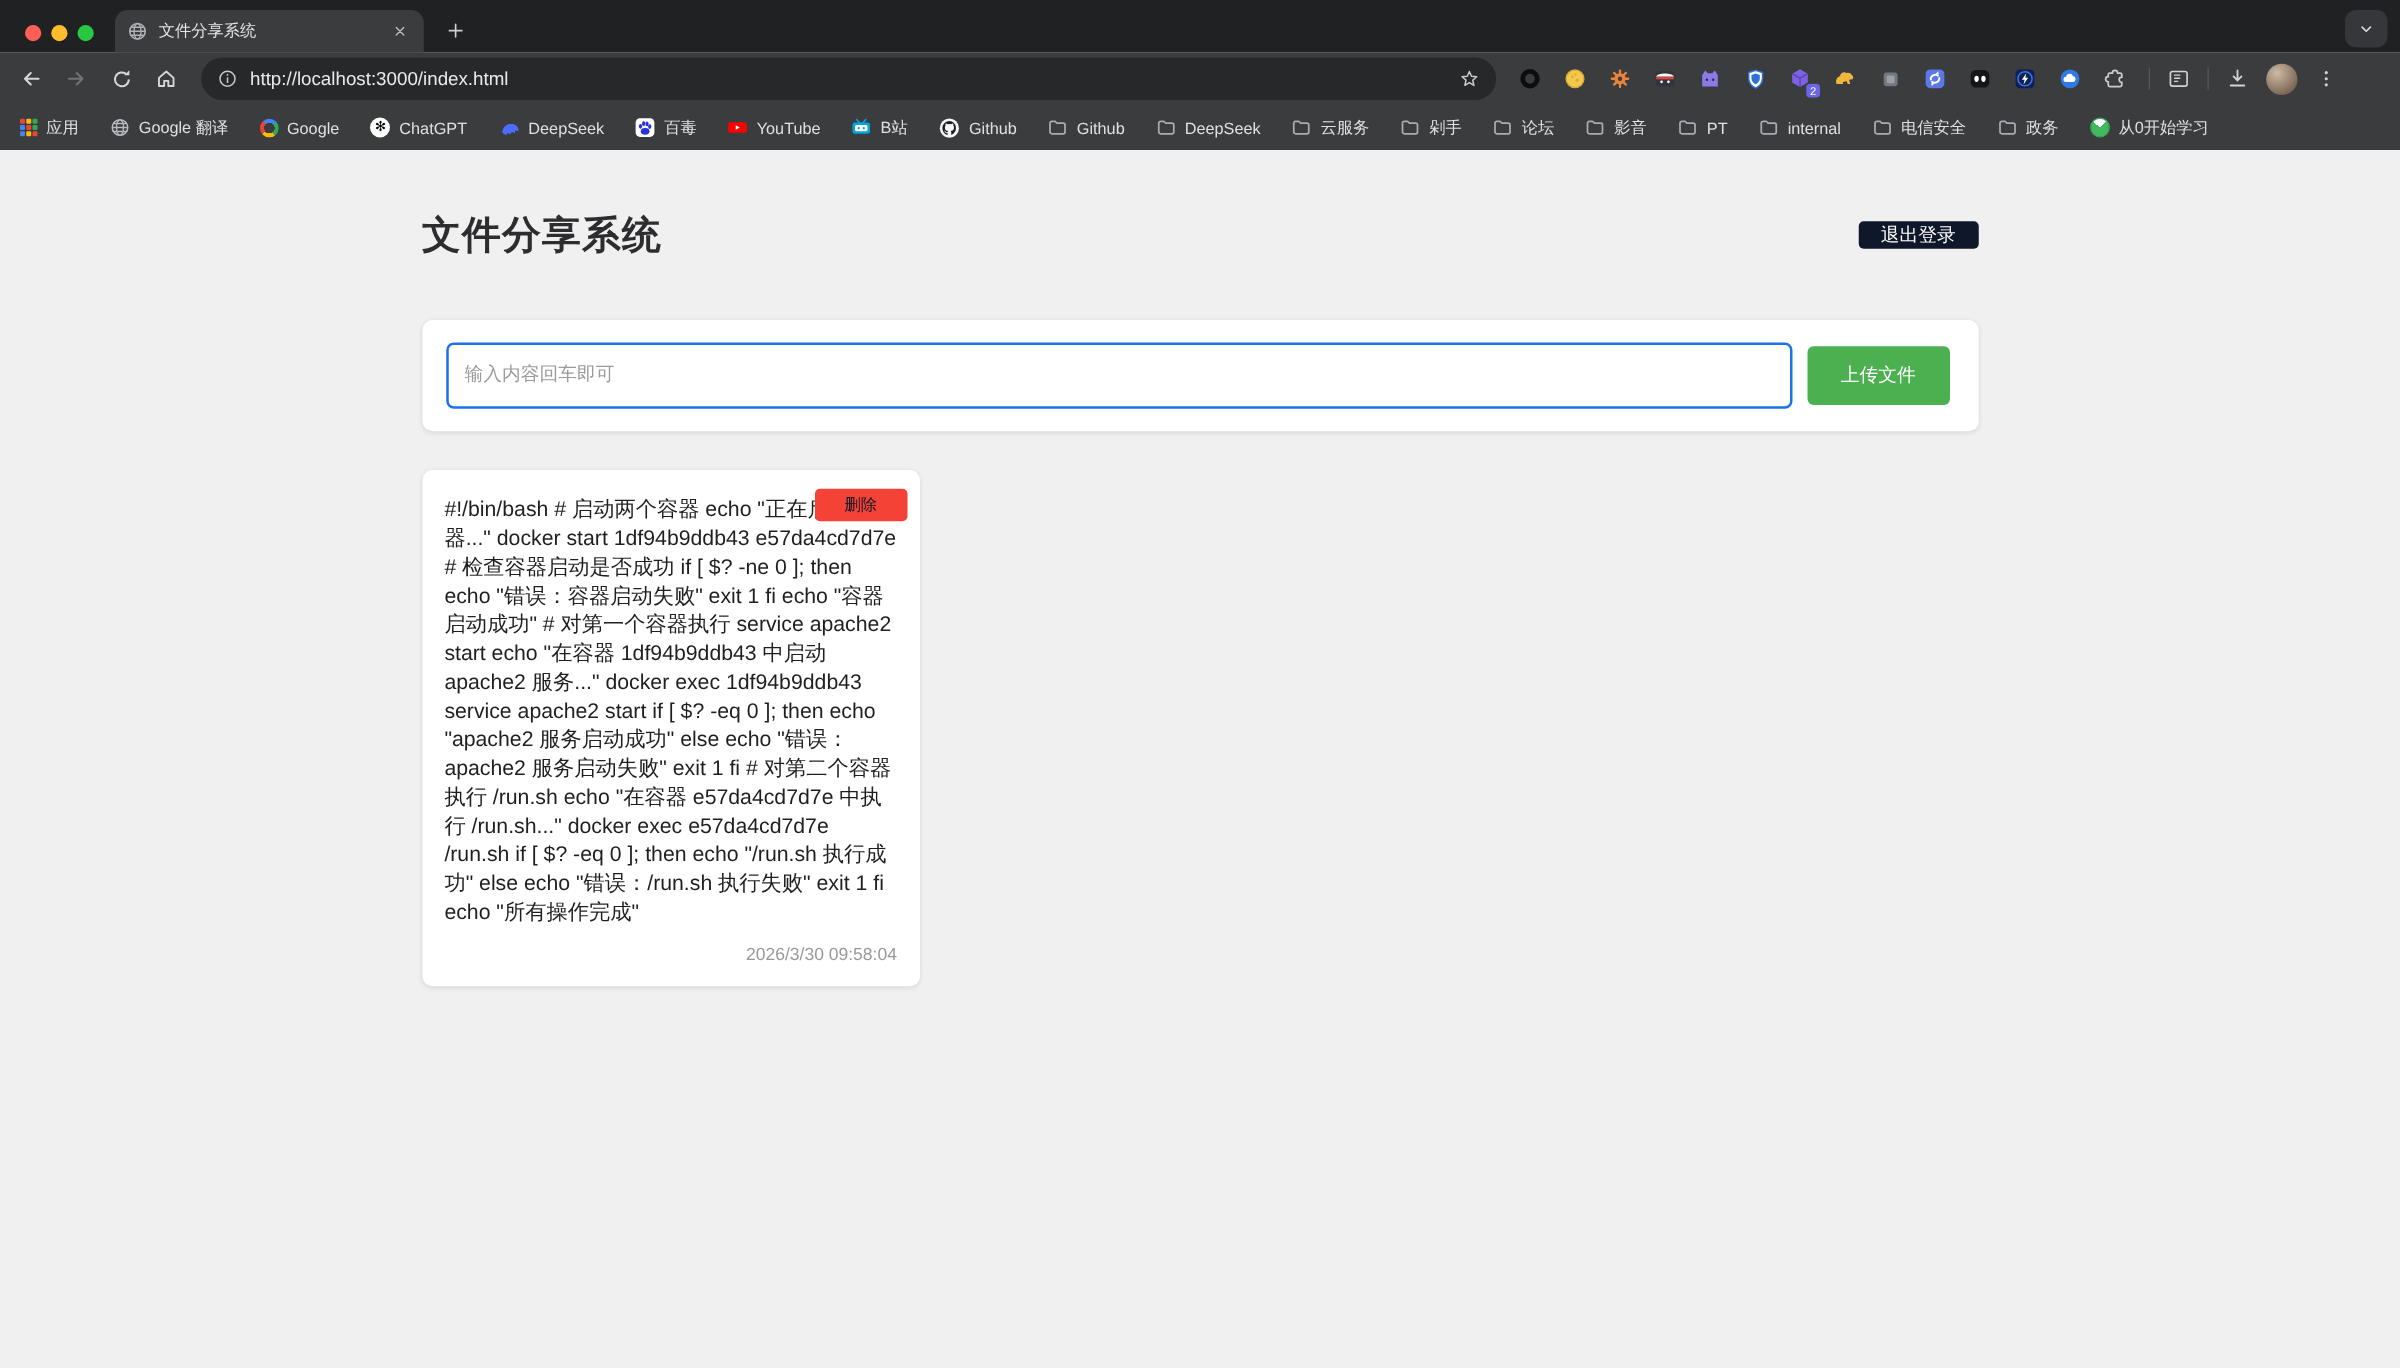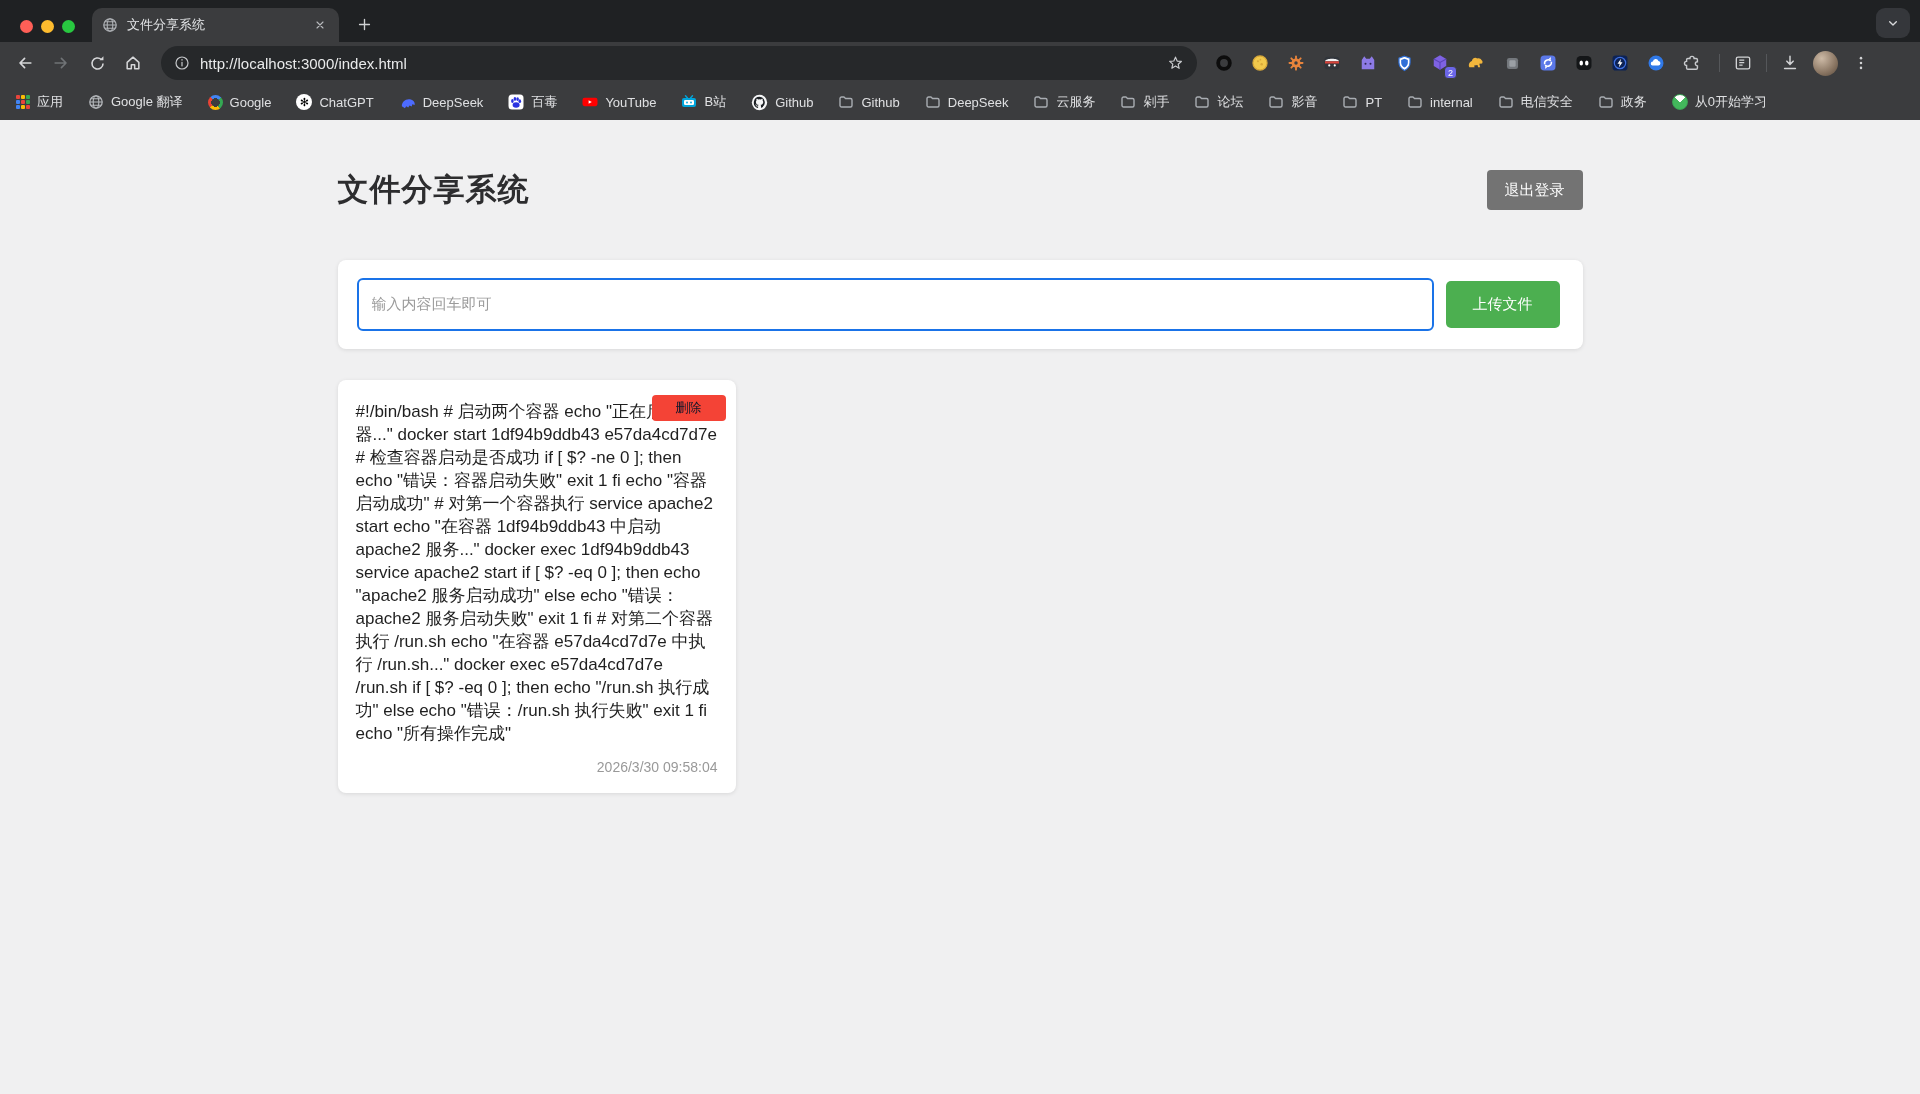--- a/index.html
+++ b/index.html
@@ -47,21 +47,21 @@
   .cg { width:16px; height:16px; border-radius:50%; background:#fff; color:#000; font-size:11px;
     line-height:16px; text-align:center; font-weight:bold; }
   .gcirc { width:16px; height:16px; border-radius:50%; border:1px solid #3aa353;
     background: conic-gradient(from 310deg, #ffffff 0 95deg, #43b85c 95deg 360deg); }
 
   
   .page { flex:1; background:#f0f0f1; overflow:hidden; }
   .container { width:1245px; margin:0 auto; padding-top:50px; }
   .page-header { display:flex; justify-content:space-between; align-items:center; }
   .page-header h1 { font-size:31px; line-height:36px; font-weight:700; color:#2d2d2f; letter-spacing:1px; }
-  .logout { width:96px; height:40px; background:#737373; color:#fff; font-size:15px; border:none;
+  .logout { width:96px; height:22px; background:#0f172a; color:#fff; font-size:15px; border:none;
     border-radius:4px; cursor:pointer; font-family:Liberation Serif, serif; }
   .upload-card { margin-top:50px; height:89px; background:#fff; border-radius:8px;
     box-shadow:0 1px 4px rgba(0,0,0,.10); display:flex; align-items:center; padding:18px 23px 18px 19px; gap:12px; }
   .content-input { flex:1; height:53px; border:2px solid #1a73e8; border-radius:6px; padding:0 13px;
     font-size:15px; color:#222; outline:none; font-family:Liberation Serif, serif; }
   .content-input::placeholder { color:#9b9b9b; }
   .upload { width:114px; height:47px; background:#4caf50; color:#fff; font-size:15px; border:none;
     border-radius:5px; cursor:pointer; flex:none; font-family:inherit; }
   .post-card { position:relative; margin-top:31px; width:398px; min-height:407px; background:#fff;
     border-radius:8px; box-shadow:0 1px 4px rgba(0,0,0,.10); padding:20px 18px 18px 18px;

